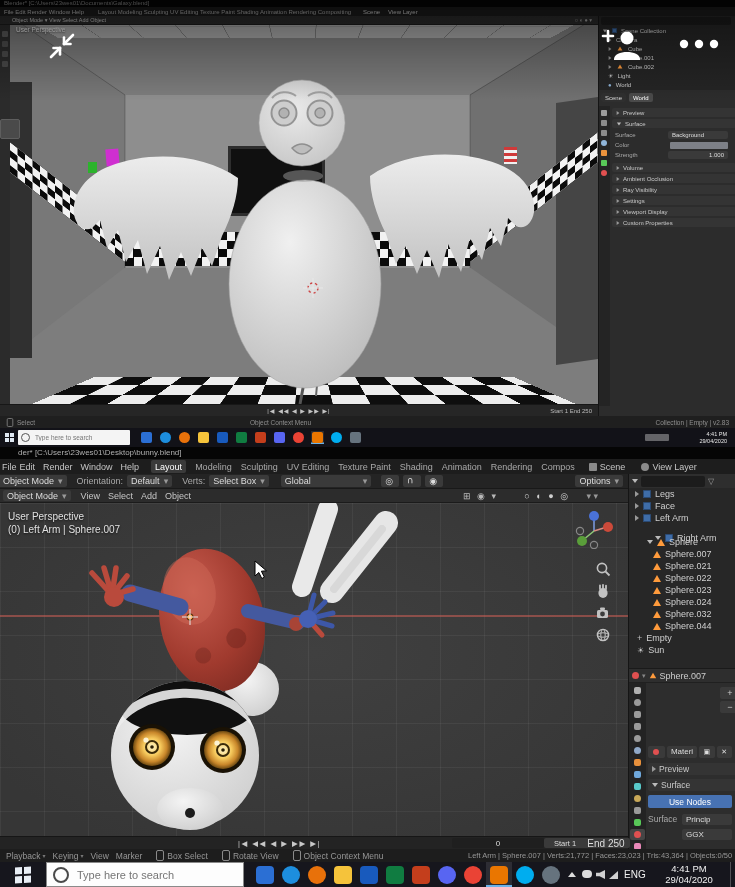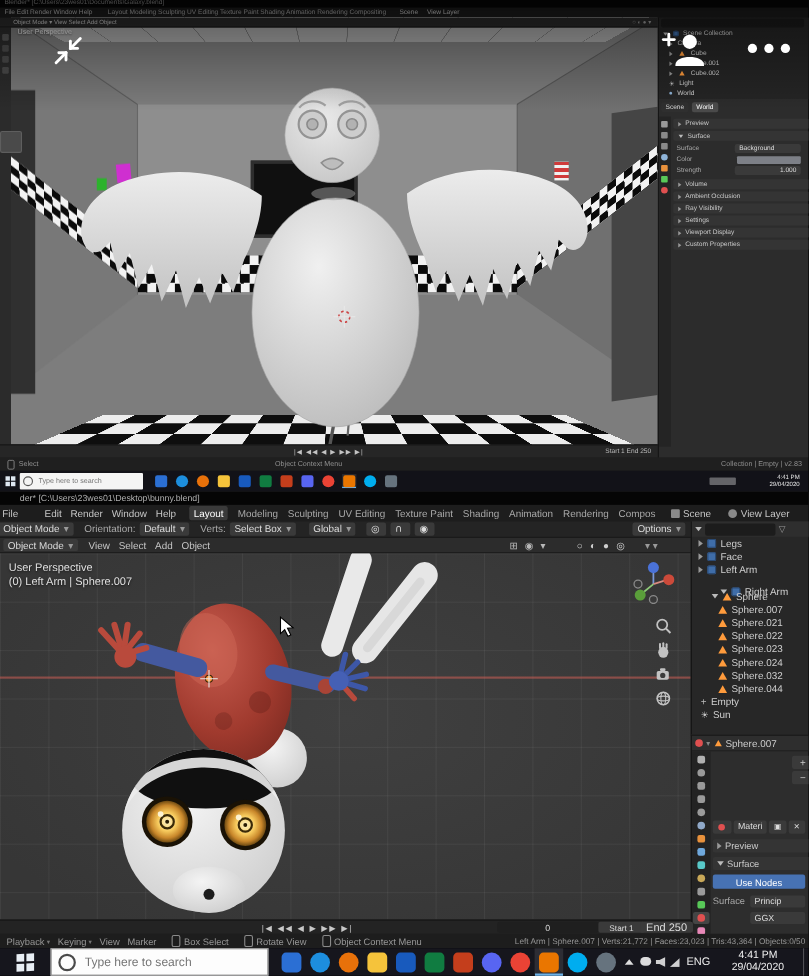--- a/index.html
+++ b/index.html
@@ -312,21 +312,21 @@
   </section>
 
   <section class="r" id="s2" style="left:0;top:447px;width:735px;height:415px;background:#1d1d1d;overflow:hidden;">
 
     <div class="r nw" style="left:0;top:0;width:735px;height:12px;background:#050505;font-size:8px;line-height:12px;color:#b0b0b0;">
       <span style="margin-left:18px;">der* [C:\Users\23wes01\Desktop\bunny.blend]</span>
     </div>
 
     <div class="r fx nw" style="left:0;top:12px;width:735px;height:15px;background:#1d1d1d;font-size:9px;color:#c6c6c6;overflow:hidden;">
       <span style="margin-left:-6px;padding-left:8px;">File</span>
-      <span style="margin-left:24px;">Edit</span>
+      <span style="margin-left:3px;">Edit</span>
       <span style="margin-left:8px;">Render</span>
       <span style="margin-left:8px;">Window</span>
       <span style="margin-left:8px;">Help</span>
       <span class="chip" style="margin-left:12px;height:13px;background:#3a3a3a;color:#fff;">Layout</span>
       <span style="margin-left:9px;color:#a9a9a9;">Modeling</span>
       <span style="margin-left:9px;color:#a9a9a9;">Sculpting</span>
       <span style="margin-left:9px;color:#a9a9a9;">UV Editing</span>
       <span style="margin-left:9px;color:#a9a9a9;">Texture Paint</span>
       <span style="margin-left:9px;color:#a9a9a9;">Shading</span>
       <span style="margin-left:9px;color:#a9a9a9;">Animation</span>
@@ -350,21 +350,21 @@
       <span class="lab" style="margin-left:10px;">Orientation:</span>
       <span class="field" style="margin-left:4px;height:12px;">
           <span>Default</span>
           <span style="margin-left:4px;color:#999;">▾</span>
         </span>
       <span class="lab" style="margin-left:10px;">Verts:</span>
       <span class="field" style="margin-left:4px;height:12px;">
           <span>Select Box</span>
           <span style="margin-left:4px;color:#999;">▾</span>
         </span>
-      <span class="field" style="margin-left:12px;height:12px;">
+      <span class="field" style="margin-left:12px;height:12px;gap:48px;">
           <span>Global</span>
           <span style="margin-left:4px;color:#999;">▾</span>
         </span>
       <span class="field" style="margin-left:10px;width:10px;height:12px;">◎</span>
       <span class="field" style="margin-left:4px;width:10px;height:12px;">
           <span style="display:inline-block;transform:rotate(180deg);">∪</span>
         </span>
       <span class="field" style="margin-left:4px;width:10px;height:12px;">◉</span>
       <span class="field" style="position:absolute;right:112px;height:12px;">
           <span>Options</span>

